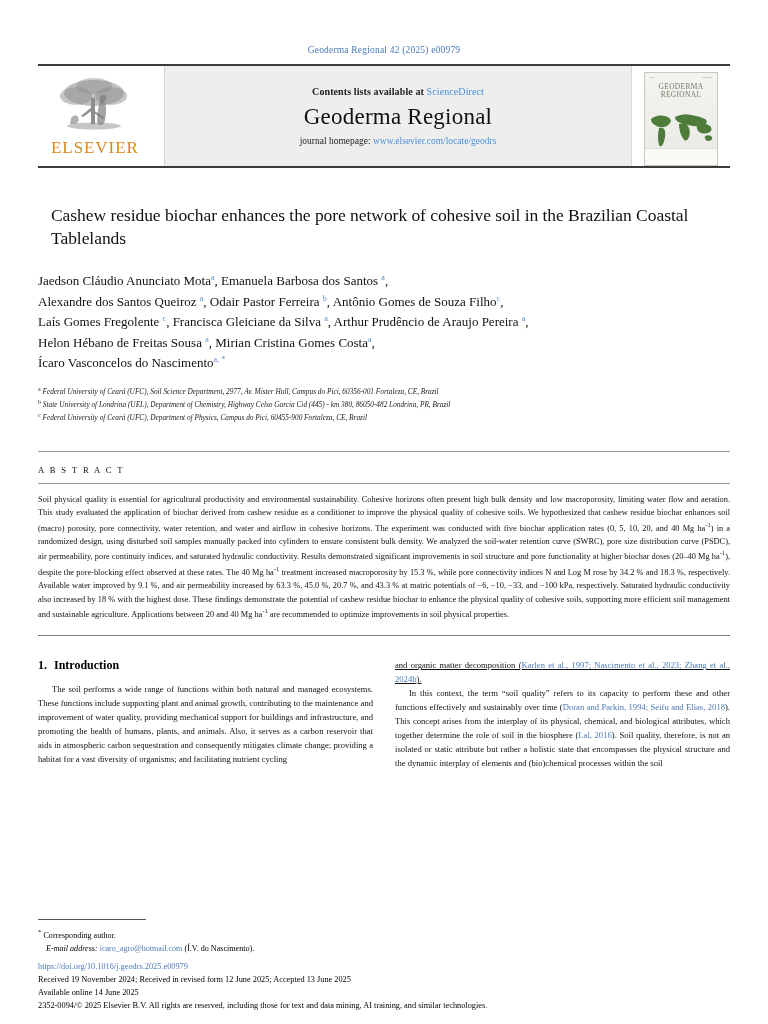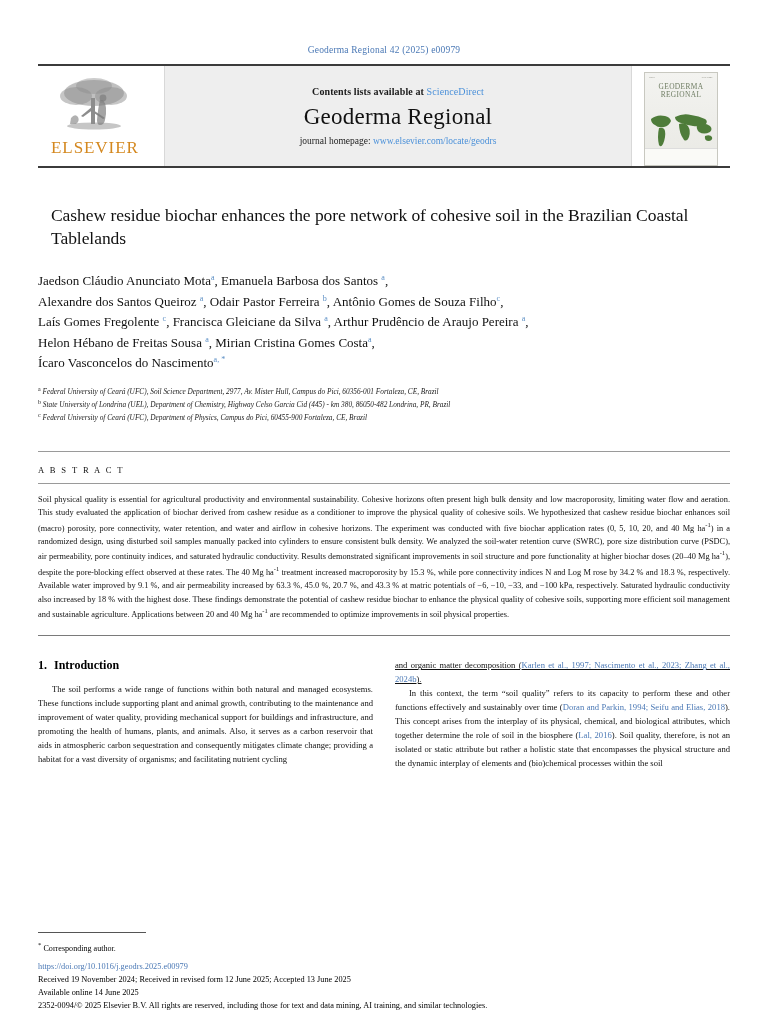--- a/index.html
+++ b/index.html
@@ -356,20 +356,25 @@
         <span>In this context, the term “soil quality” refers to its capacity to perform these and other functions effectively and sustainably over time (</span><span class="cite">Doran and Parkin, 1994; Seifu and Elias, 2018</span><span>). This concept arises from the interplay of its physical, chemical, and biological attributes, which together determine the role of soil in the biosphere (</span><span class="cite">Lal, 2016</span><span>). Soil quality, therefore, is not an isolated or static attribute but rather a holistic state that encompasses the physical structure and the dynamic interplay of elements and (bio)chemical processes within the soil</span>
       </p>
     </div>
   </div>
 
   <div class="footer">
     <div class="foot-rule"></div>
     <div class="corr">
       <sup>*</sup> <span>Corresponding author.</span>
     </div>
+    <div style="padding-left:8px;">
+      <span class="email-label">E-mail address:</span>
+      <span class="link">icaro_agro@hotmail.com</span>
+      <span>(Í.V. do Nascimento).</span>
+    </div>
   </div>
 
   <div class="footer-meta">
     <div class="doi">https://doi.org/10.1016/j.geodrs.2025.e00979</div>
     <div>Received 19 November 2024; Received in revised form 12 June 2025; Accepted 13 June 2025</div>
     <div>Available online 14 June 2025</div>
     <div>2352-0094/© 2025 Elsevier B.V. All rights are reserved, including those for text and data mining, AI training, and similar technologies.</div>
   </div>
 
 </div>

